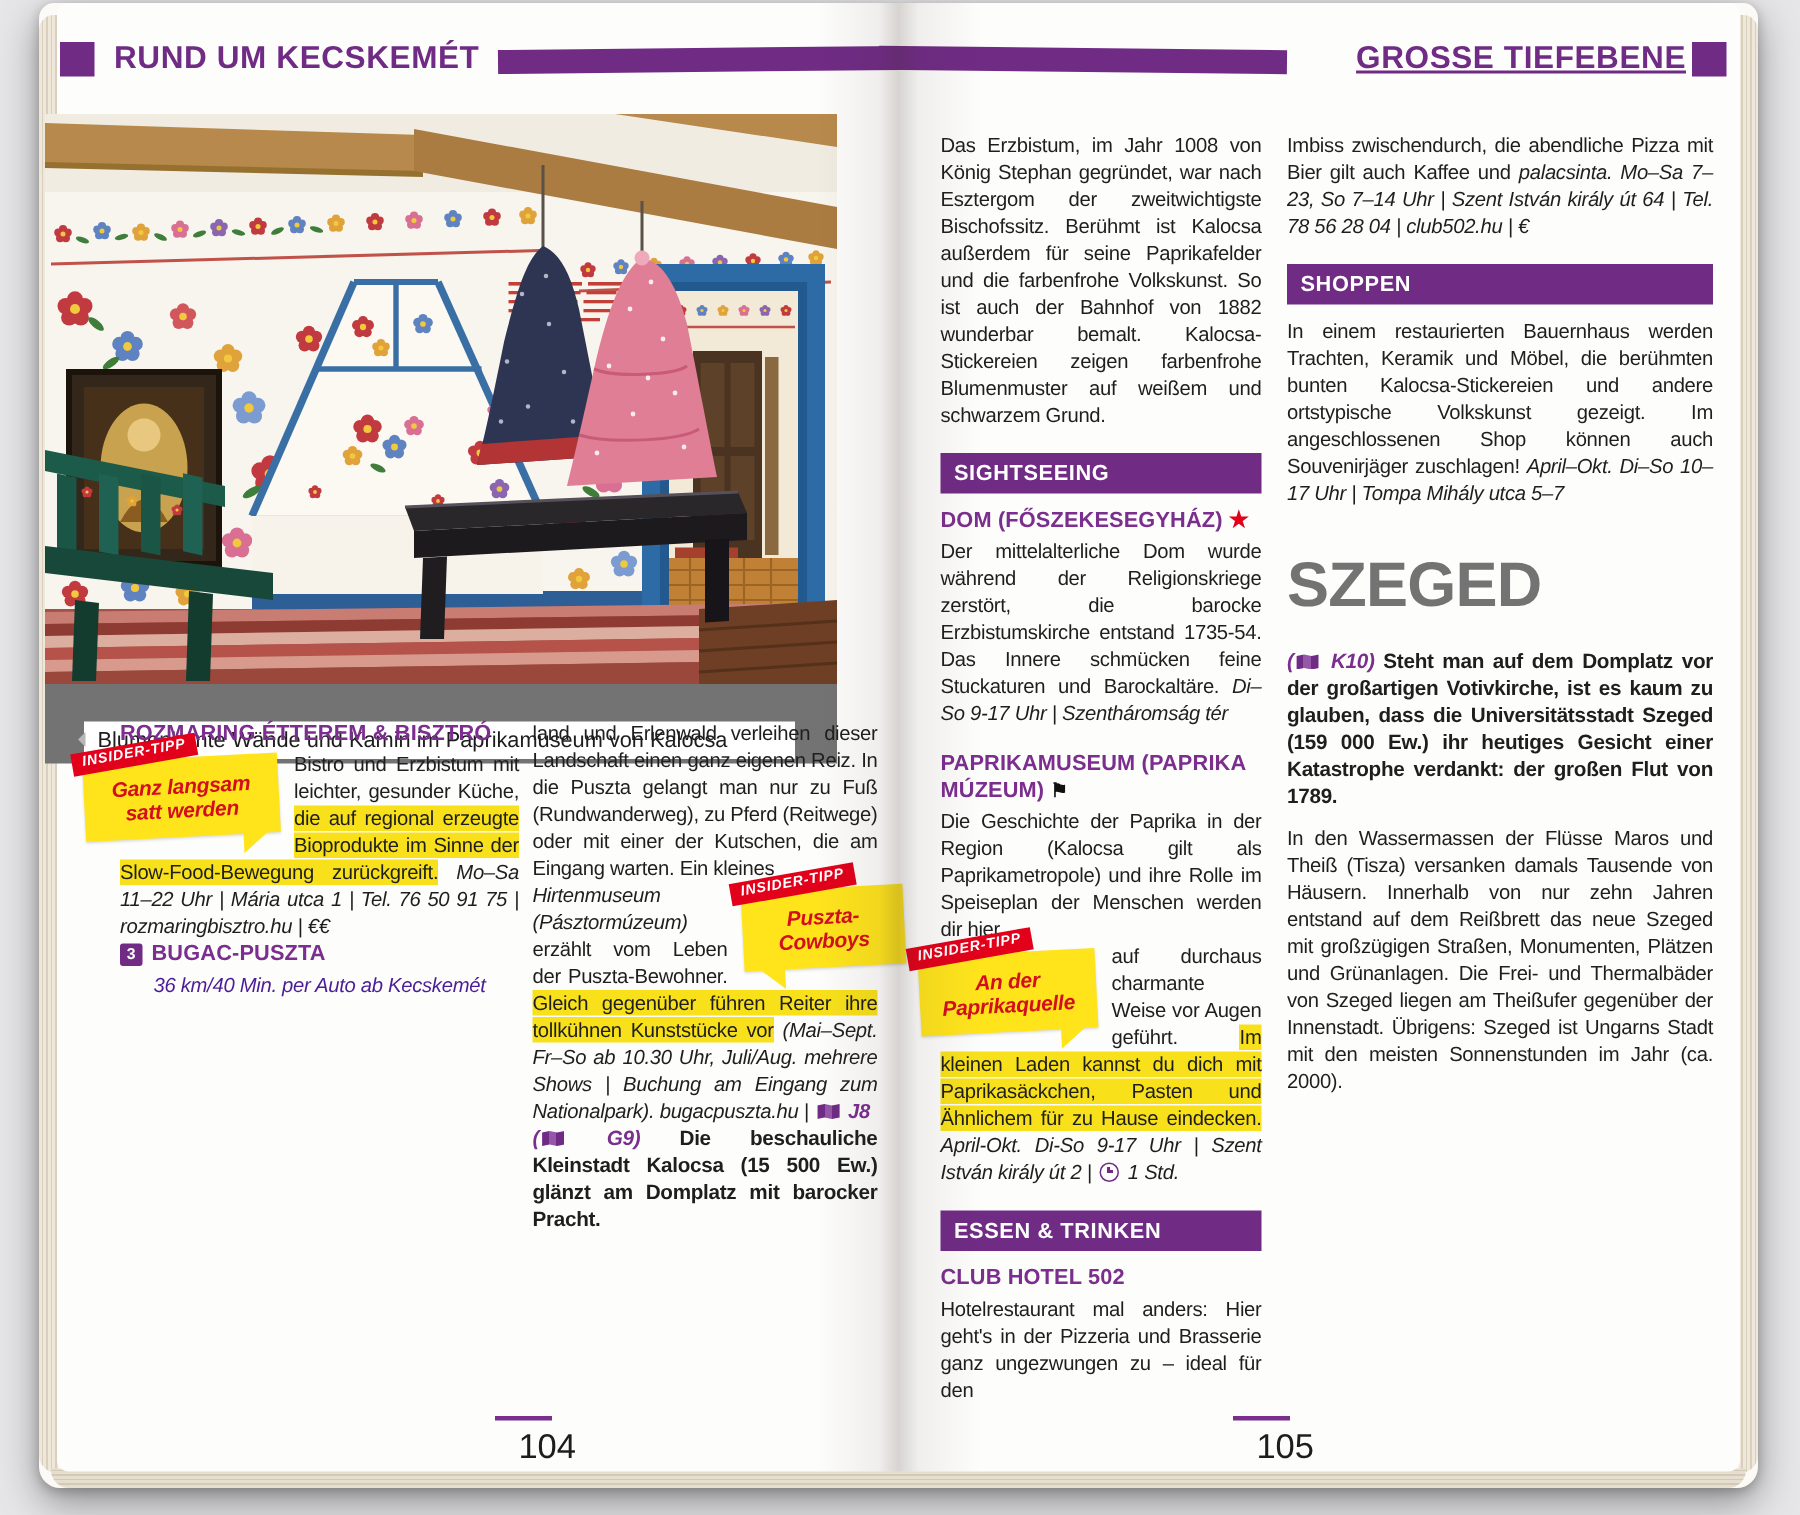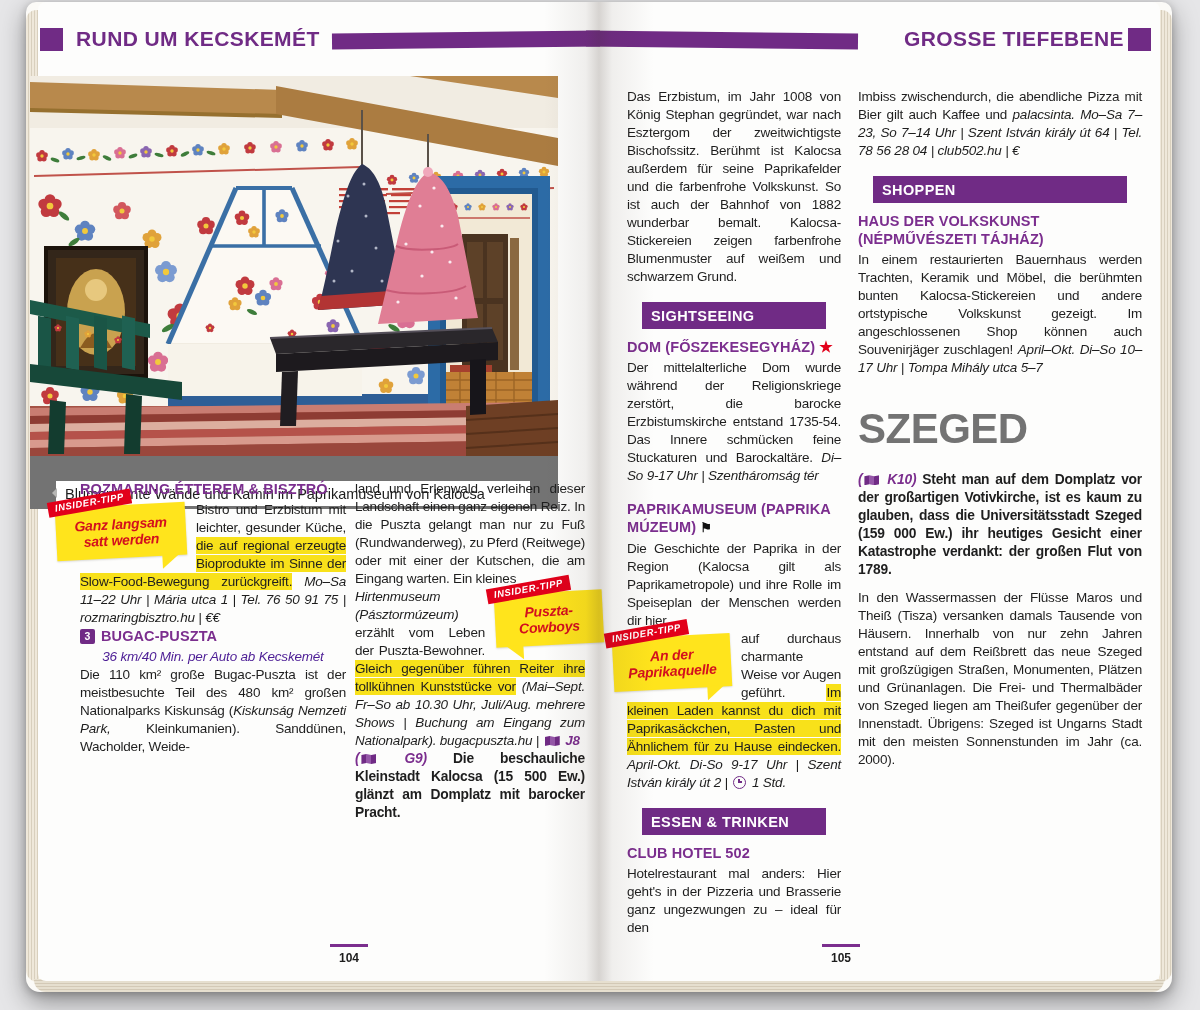--- a/index.html
+++ b/index.html
@@ -28,21 +28,21 @@
   .caption{position:absolute;left:26px;bottom:3px;width:474px;height:25px;background:#fff;
            display:flex;align-items:center;padding-left:9px;box-sizing:border-box;
            font-size:14.5px;color:#1d1d1d;}
   .caption::before{content:"";position:absolute;left:-9px;top:7px;width:0;height:0;
            border:5px solid transparent;border-right-color:#b7b7b5;}
   
   .col{position:absolute;text-align:justify;color:#1e1e1e;font-size:13.5px;line-height:18px;letter-spacing:-.2px;}
   .col p{margin:0 0 0 0;}
   .e-title{color:#7b2e8e;font-weight:800;font-size:14.5px;line-height:18px;letter-spacing:.1px;margin:0 0 3px;text-align:left;}
   .banner{background:#702b85;color:#fff;font-weight:800;font-size:14.5px;letter-spacing:.4px;
-          padding:5px 9px 4px;margin:16px 15px 9px;text-align:left;}
+          padding:5px 9px 4px;margin:16px 0 9px;text-align:left;}
   .display{color:#737373;font-weight:800;line-height:.96;letter-spacing:-.5px;white-space:pre-line;text-align:left;}
   .lead{font-weight:bold;font-size:13.8px;}
   .hl{background:#f8e11a;padding:1px 0;box-decoration-break:clone;-webkit-box-decoration-break:clone;}
   .it{font-style:italic;}
   .dist{font-style:italic;color:#4c1d95;margin:1px 0 2px;text-align:center;}
   .pref{color:#7b2e8e;font-style:italic;font-weight:bold;}
   .star{color:#e2001a;font-size:15px;}
   .flag{color:#111;font-size:13px;}
   .numsq{display:inline-block;background:#702b85;color:#fff;font-size:10.5px;font-weight:bold;
          width:15px;height:15px;line-height:15px;text-align:center;border-radius:2px;margin-right:6px;vertical-align:1px;}
@@ -61,21 +61,21 @@
   .badge::after{content:"";position:absolute;width:0;height:0;border-style:solid;}
   .tail-br::after{right:8px;bottom:-13px;border-width:14px 17px 0 0;border-color:#ffe41c transparent transparent transparent;}
   .tail-bl::after{left:10px;bottom:-13px;border-width:14px 0 0 17px;border-color:#ffe41c transparent transparent transparent;}
   .ribbon{position:absolute;top:-11px;left:-7px;background:#e2001a;color:#fff;font-weight:bold;
           font-style:italic;font-size:9.5px;letter-spacing:.6px;padding:2px 7px;transform:rotate(-7deg);
           white-space:nowrap;}
   .fl-l{float:left;width:118px;margin:4px 10px 8px -24px;}
   .fl-r{float:right;width:96px;margin:4px -18px 8px 10px;}
   .fl-l2{float:left;width:106px;margin:6px 10px 8px -14px;}
   
-  .pnum{position:absolute;width:70px;text-align:center;font-weight:700;font-size:12px;color:#1d1d1d;}
+  .pnum{position:absolute;width:70px;text-align:right;font-weight:400;font-size:23px;color:#1d1d1d;}
   .pnum .rule{display:block;width:38px;height:3px;background:#7b2e8e;margin:0 auto 4px;}
 </style>
 </head>
 <body>
 
 <div class="book">
   <div class="edge-l"></div>
   <div class="edge-r"></div>
   <div class="edge-b"></div>
   <div class="sheet"></div>
@@ -307,36 +307,35 @@
   </div>
 
   <div class="col" style="left:54px;top:478px;width:266px;">
     <h3 class="e-title">ROZMARING ÉTTEREM &amp; BISZTRÓ</h3>
     <p>
       <span class="badge tail-br fl-l"><span class="ribbon">INSIDER-TIPP</span><span>Ganz langsam
 satt werden</span></span><span><span>Bistro und Erzbistum mit leichter, gesunder Küche, </span><span class="hl">die auf regional erzeugte Bioprodukte im Sinne der Slow-Food-Bewegung zurückgreift.</span><span> </span><span class="it">Mo–Sa 11–22 Uhr | Mária utca 1 | Tel. 76 50 91 75 | rozmaringbisztro.hu | €€</span></span>
     </p>
     <h3 class="e-title"><span class="numsq">3</span><span>BUGAC-PUSZTA</span></h3>
     <p class="dist">36 km/40 Min. per Auto ab Kecskemét</p>
-    <p><span>Die 110 km² große Bugac-Puszta ist der meistbesuchte Teil des 480 km² großen Nationalparks Kiskunság (</span><span class="it">Kiskunság Nemzeti Park,</span><span> Kleinkumanien). Sanddünen, Wacholder, Weide-</span></p>
   </div>
 
   <div class="col" style="left:329px;top:478px;width:230px;">
     <p><span>land und Erlenwald verleihen dieser Landschaft einen ganz eigenen Reiz. In die Puszta gelangt man nur zu Fuß (Rundwanderweg), zu Pferd (Reitwege) oder mit einer der Kutschen, die am Eingang warten. Ein kleines </span></p>
     <p>
       <span class="badge tail-bl fl-r"><span class="ribbon">INSIDER-TIPP</span><span>Puszta-
 Cowboys</span></span><span><span class="it">Hirtenmuseum (Pásztormúzeum)</span><span> erzählt vom Leben der Puszta-Bewohner. </span><span class="hl">Gleich gegenüber führen Reiter ihre tollkühnen Kunststücke vor</span><span> </span><span class="it">(Mai–Sept. Fr–So ab 10.30 Uhr, Juli/Aug. mehrere Shows | Buchung am Eingang zum Nationalpark). bugacpuszta.hu | </span><span class="mapic"></span><span class="pref"> J8</span></span>
     </p>
     <p class="lead"><span class="pref">(</span><span class="mapic"></span><span class="pref"> G9) </span><span>Die beschauliche Kleinstadt Kalocsa (15 500 Ew.) glänzt am Domplatz mit barocker Pracht.</span></p>
   </div>
 
   <div class="pnum" style="left:288px;top:942px;"><span class="rule"></span><span>104</span></div>
 
   <div class="hdr-bar" style="left:560px;top:30px;width:272px;transform:rotate(.6deg);"></div>
-  <div class="hdr-title" style="right:48px;top:25px;">GROSSE TIEFEBENE</div>
+  <div class="hdr-title" style="right:48px;top:25px;text-decoration:underline;">GROSSE TIEFEBENE</div>
   <div class="hdr-sq" style="left:1102px;top:26px;"></div>
 
   <div class="col" style="left:601px;top:86px;width:214px;">
     <p><span>Das Erzbistum, im Jahr 1008 von König Stephan gegründet, war nach Esztergom der zweitwichtigste Bischofssitz. Berühmt ist Kalocsa außerdem für seine Paprikafelder und die farbenfrohe Volkskunst. So ist auch der Bahnhof von 1882 wunderbar bemalt. Kalocsa-Stickereien zeigen farbenfrohe Blumenmuster auf weißem und schwarzem Grund.</span></p>
     <div class="banner">SIGHTSEEING</div>
     <h3 class="e-title"><span>DOM (FŐSZEKESEGYHÁZ) </span><span class="star">★</span></h3>
     <p><span>Der mittelalterliche Dom wurde während der Religionskriege zerstört, die barocke Erzbistumskirche entstand 1735-54. Das Innere schmücken feine Stuckaturen und Barockaltäre. </span><span class="it">Di–So 9-17 Uhr | Szentháromság tér</span></p>
     <h3 class="e-title" style="margin-top:15px;"><span>PAPRIKAMUSEUM (PAPRIKA MÚZEUM) </span><span class="flag">⚑</span></h3>
     <p><span>Die Geschichte der Paprika in der Region (Kalocsa gilt als Paprikametropole) und ihre Rolle im Speiseplan der Menschen werden dir hier </span></p>
     <p>
@@ -344,21 +343,20 @@
 Paprikaquelle</span></span><span><span>auf durchaus charmante Weise vor Augen geführt. </span><span class="hl">Im kleinen Laden kannst du dich mit Paprikasäckchen, Pasten und Ähnlichem für zu Hause eindecken.</span><span> </span><span class="it">April-Okt. Di-So 9-17 Uhr | Szent István király út 2 | </span><span class="clock"></span><span class="it"> 1 Std.</span></span>
     </p>
     <div class="banner">ESSEN &amp; TRINKEN</div>
     <h3 class="e-title">CLUB HOTEL 502</h3>
     <p><span>Hotelrestaurant mal anders: Hier geht's in der Pizzeria und Brasserie ganz ungezwungen zu – ideal für den</span></p>
   </div>
 
   <div class="col" style="left:832px;top:86px;width:284px;">
     <p><span>Imbiss zwischendurch, die abendliche Pizza mit Bier gilt auch Kaffee und </span><span class="it">palacsinta. Mo–Sa 7–23, So 7–14 Uhr | Szent István király út 64 | Tel. 78 56 28 04 | club502.hu | €</span></p>
     <div class="banner">SHOPPEN</div>
-    <h3 class="e-title">HAUS DER VOLKSKUNST (NÉPMŰVÉSZETI TÁJHÁZ)</h3>
     <p><span>In einem restaurierten Bauernhaus werden Trachten, Keramik und Möbel, die berühmten bunten Kalocsa-Stickereien und andere ortstypische Volkskunst gezeigt. Im angeschlossenen Shop können auch Souvenirjäger zuschlagen! </span><span class="it">April–Okt. Di–So 10–17 Uhr | Tompa Mihály utca 5–7</span></p>
     <h2 class="display" style="font-size:42px;margin:32px 0 22px;">SZEGED</h2>
     <p class="lead" style="margin-bottom:10px;"><span class="pref">(</span><span class="mapic"></span><span class="pref"> K10) </span><span>Steht man auf dem Domplatz vor der großartigen Votivkirche, ist es kaum zu glauben, dass die Universitätsstadt Szeged (159 000 Ew.) ihr heutiges Gesicht einer Katastrophe verdankt: der großen Flut von 1789.</span></p>
     <p><span>In den Wassermassen der Flüsse Maros und Theiß (Tisza) versanken damals Tausende von Häusern. Innerhalb von nur zehn Jahren entstand auf dem Reißbrett das neue Szeged mit großzügigen Straßen, Monumenten, Plätzen und Grünanlagen. Die Frei- und Thermalbäder von Szeged liegen am Theißufer gegenüber der Innenstadt. Übrigens: Szeged ist Ungarns Stadt mit den meisten Sonnenstunden im Jahr (ca. 2000).</span></p>
   </div>
 
   <div class="pnum" style="left:780px;top:942px;"><span class="rule"></span><span>105</span></div>
 
   <div class="gutter"></div>
 </div>

